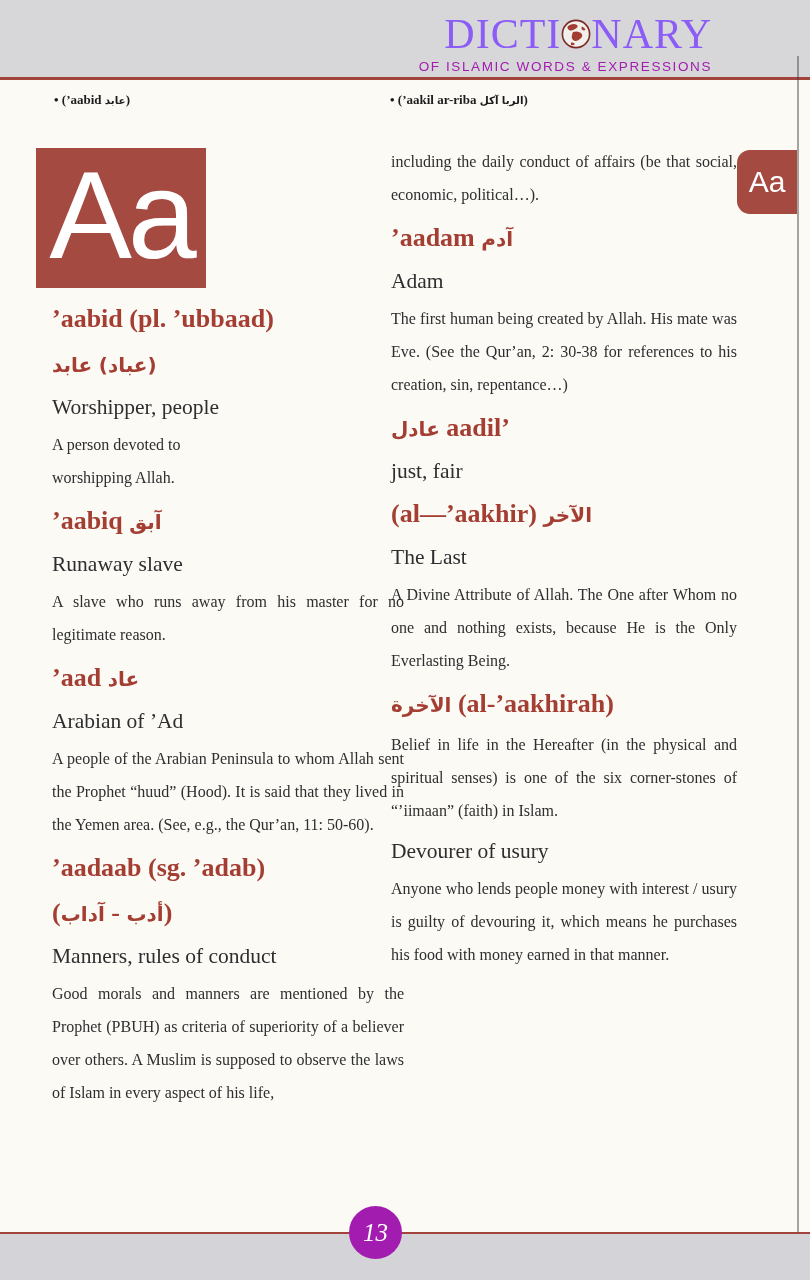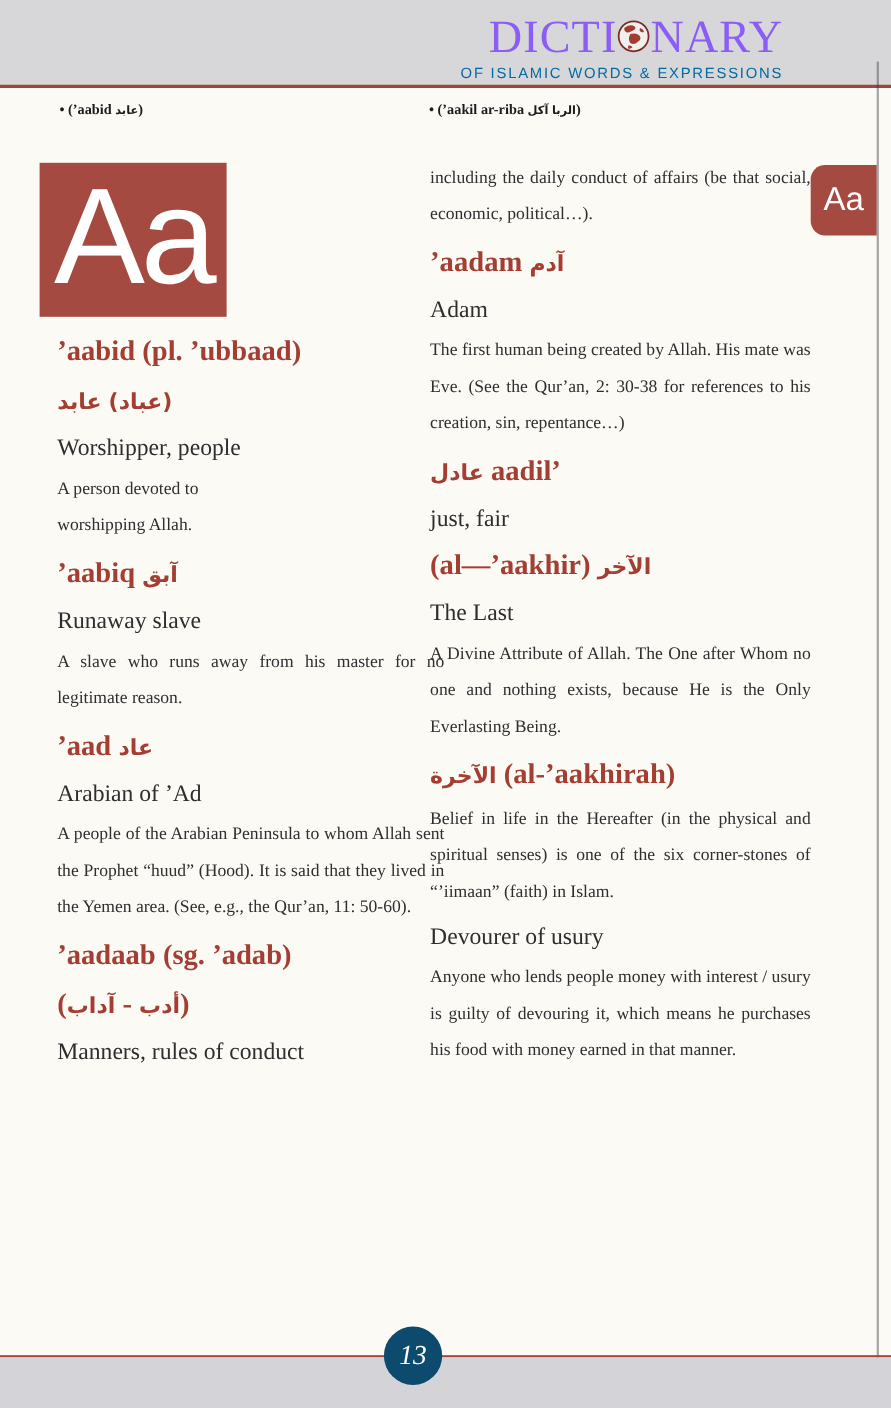--- a/index.html
+++ b/index.html
@@ -23,21 +23,21 @@
   }
   .logo-title {
     display:flex; align-items:flex-start; justify-content:flex-end;
     color:#8b5cf6; font-size:42px; line-height:42px; letter-spacing:1px;
     font-family:"Liberation Serif",serif;
   }
   .logo-title .globe { margin:2px -1px 0 -1px; }
   .logo-subtitle {
     margin-top:2px;
     font-family:"Liberation Sans","DejaVu Sans",sans-serif;
-    font-size:13.5px; letter-spacing:1.6px; color:#0369a1;
+    font-size:13.5px; letter-spacing:1.6px; color:#a21caf;
   }
   
   .guide {
     position:absolute; top:92px; font-weight:bold; font-size:13px; color:#1c1c1e;
     white-space:nowrap;
   }
   .guide-left  { left:54px; }
   .guide-right { left:390px; }
   .ar { font-family:"DejaVu Sans",sans-serif; }
   .guide .ar { font-size:0.8em; }
@@ -75,21 +75,21 @@
   .bodytext.justify { text-align:justify; }
   
   .footer-rule {
     position:absolute; left:0; right:0; top:1232px; height:2px; background:#a2443c;
   }
   .footer-gray {
     position:absolute; left:0; right:0; top:1234px; bottom:0; background:#d4d4d8;
   }
   .page-circle {
     position:absolute; left:349px; top:1206px; width:53px; height:53px;
-    border-radius:50%; background:#0c4a6e; color:#fff;
+    border-radius:50%; background:#a21caf; color:#fff;
     font-style:italic; font-size:25px; font-family:"Liberation Serif",serif;
     display:flex; align-items:center; justify-content:center;
   }
 </style>
 </head>
 <body>
 
 <div class="banner"></div>
 <div class="banner-rule"></div>
 <div class="logo">
@@ -134,20 +134,21 @@
     </div>
     <div>
       <h3 class="headword"><span>’aad </span><span class="ar" dir="rtl">عاد</span></h3>
       <p class="gloss">Arabian of ’Ad</p>
       <p class="bodytext justify">A people of the Arabian Peninsula to whom Allah sent the Prophet “huud” (Hood). It is said that they lived in the Yemen area. (See, e.g., the Qur’an, 11: 50-60).</p>
     </div>
     <div>
       <h3 class="headword"><span>’aadaab (sg. ’adab)</span></h3>
       <h3 class="headword"><span>(</span><span class="ar" dir="rtl">آداب</span><span> - </span><span class="ar" dir="rtl">أدب</span><span>)</span></h3>
       <p class="gloss">Manners, rules of conduct</p>
+      <p class="bodytext justify">Good morals and manners are mentioned by the Prophet (PBUH) as criteria of superiority of a believer over others. A Muslim is supposed to observe the laws of Islam in every aspect of his life,</p>
     </div>
   </div>
 <div class="col col-right">
     <p class="bodytext justify">including the daily conduct of affairs (be that social, economic, political…).</p>
     <div>
       <h3 class="headword"><span>’aadam </span><span class="ar" dir="rtl">آدم</span></h3>
       <p class="gloss">Adam</p>
       <p class="bodytext justify">The first human being created by Allah. His mate was Eve. (See the Qur’an, 2: 30-38 for references to his creation, sin, repentance…)</p>
     </div>
     <div>

